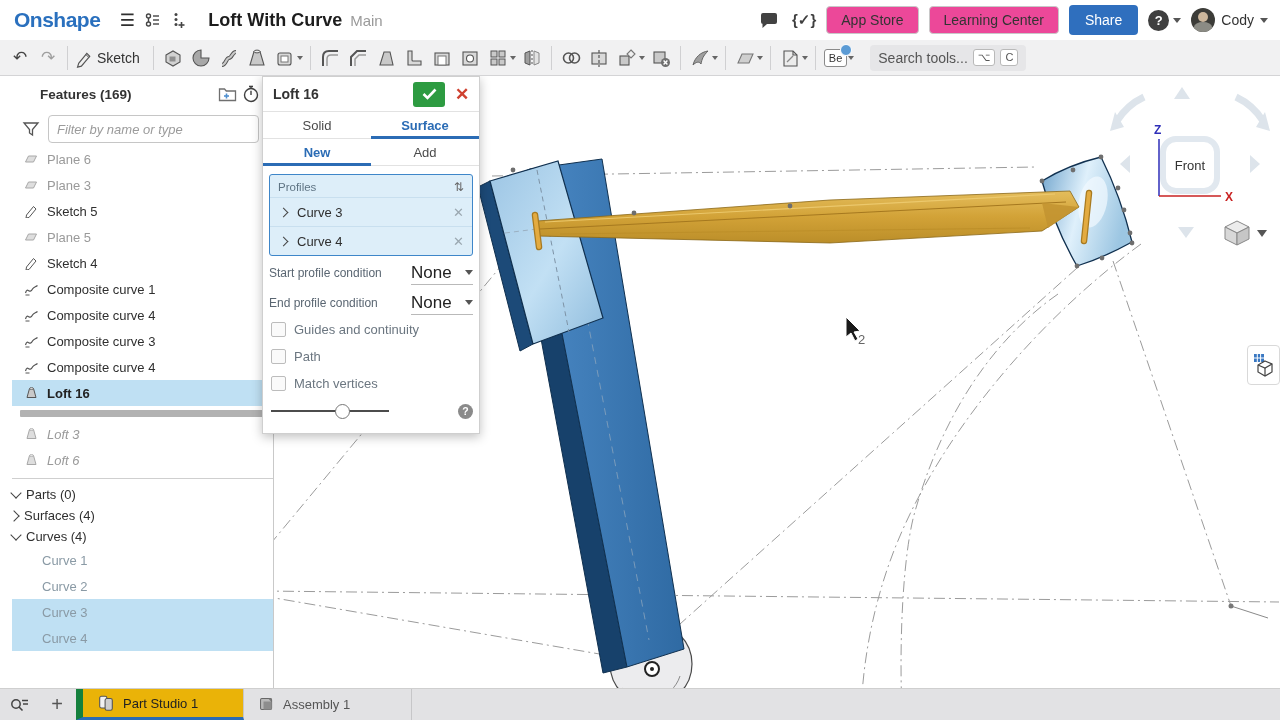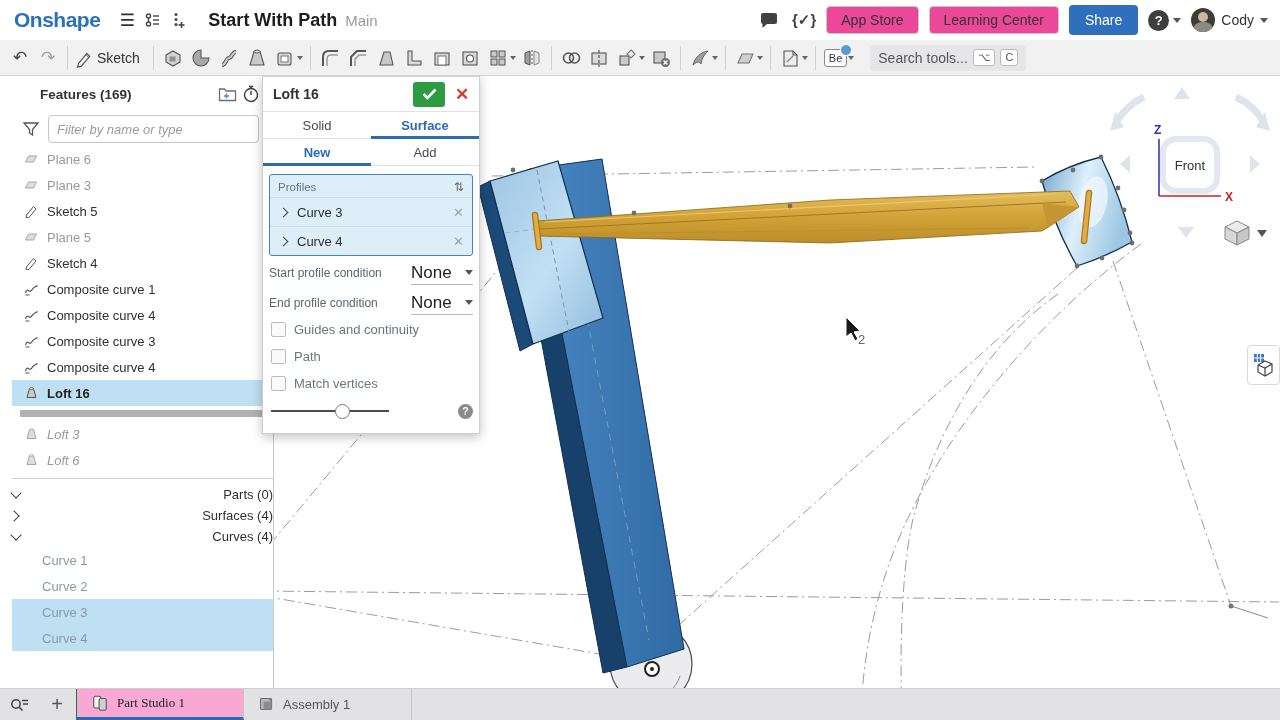--- a/index.html
+++ b/index.html
@@ -54,21 +54,21 @@
   .feat-row{display:flex;align-items:center;height:26px;padding-left:12px;gap:8px;cursor:pointer;}
   .feat-row .feat-label{font-size:13px;color:#2f2f2f;}
   .feat-row.muted .feat-label{color:#9a9a9a;}
   .feat-row.selected{background:#bfe0f3;}
   .feat-row.selected .feat-label{font-weight:bold;color:#222;}
   .feat-row.future .feat-label{color:#9a9a9a;font-style:italic;}
   .rollback-wrap{height:15px;display:flex;align-items:center;padding:0 8px;cursor:row-resize;}
   .rollback-bar{height:7px;width:100%;background:#b2b2b2;border-radius:1px;}
   .fp-divider{height:11px;display:flex;align-items:center;}
   .fp-divider div{height:1px;width:100%;background:#cfcfcf;}
-  .sec-row{display:flex;align-items:center;height:21px;padding-left:0;gap:6px;cursor:pointer;justify-content:space-between;}
+  .sec-row{display:flex;align-items:center;height:21px;padding-left:0;gap:6px;cursor:pointer;}
   .sec-label{font-size:13px;color:#2f2f2f;}
   .chev-down{width:7px;height:7px;border-right:1.6px solid #444;border-bottom:1.6px solid #444;
              transform:rotate(45deg);margin-top:-3px;}
   .chev-right{width:7px;height:7px;border-right:1.6px solid #444;border-bottom:1.6px solid #444;
               transform:rotate(-45deg);margin-left:-2px;}
   .curve-row{display:flex;align-items:center;height:26px;padding-left:30px;cursor:pointer;}
   .curve-row .feat-label{color:#8a9aa5;}
   .curve-row.selected{background:#bfe0f3;}
   .fp-scrollthumb{position:absolute;right:3px;top:71px;width:7px;height:88px;background:#c6c6c6;border-radius:4px;cursor:pointer;}
   
@@ -113,21 +113,21 @@
   .flyout-btn{position:absolute;left:1247px;top:345px;width:33px;height:40px;background:#fff;
               border:1px solid #d9d9d9;border-radius:4px;z-index:20;display:flex;align-items:center;
               justify-content:center;cursor:pointer;padding:0;}
   
   .tabbar{position:absolute;left:0;top:688px;width:1280px;height:32px;background:#e2e2e4;
           border-top:1px solid #cfcfcf;display:flex;align-items:stretch;z-index:40;box-sizing:border-box;}
   .tabbar-ic{width:38px;display:flex;align-items:center;justify-content:center;cursor:pointer;}
   .plus-glyph{font-size:20px;color:#555;}
   .doc-tab{display:flex;align-items:center;gap:8px;padding:0 14px;min-width:168px;cursor:pointer;
            border-right:1px solid #c6c6c8;font-size:13px;color:#555;box-sizing:border-box;}
-  .doc-tab.active{background:#f9a8d4;border-left:1px solid #15803d;border-bottom:3px solid #2b6cb5;color:#222;font-family:Liberation Serif, serif;}
+  .doc-tab.active{background:#eab308;border-left:7px solid #15803d;border-bottom:3px solid #2b6cb5;color:#222;}
 </style>
 </head>
 <body>
 
 <div class="screen">
 
   <svg class="vp-svg" width="1280" height="720" viewBox="0 0 1280 720">
     <defs>
       <linearGradient id="beamGrad" x1="0" y1="0" x2="1" y2="0">
         <stop offset="0" stop-color="#4a88c4"></stop>
@@ -275,21 +275,21 @@
     </span>
     <span class="tb-ic">
       <svg width="18" height="18" viewBox="0 0 18 18">
           <circle cx="6" cy="3.5" r="1.5" fill="#444"></circle>
           <circle cx="6" cy="8.5" r="1.5" fill="#444"></circle>
           <circle cx="6" cy="13.5" r="1.5" fill="#444"></circle>
           <line x1="11.5" y1="11" x2="11.5" y2="17" stroke="#444" stroke-width="1.6"></line>
           <line x1="8.5" y1="14" x2="14.5" y2="14" stroke="#444" stroke-width="1.6"></line>
         </svg>
     </span>
-    <span class="doc-title">Start With Path</span>
+    <span class="doc-title">Loft With Curve</span>
     <span class="doc-ws">Main</span>
     <div class="topbar-right">
       <span class="tb-ic">
         <svg width="20" height="20" viewBox="0 0 20 20">
             <path d="M4 3 h12 a2 2 0 0 1 2 2 v7 a2 2 0 0 1 -2 2 h-8 l-4.5 4 v-4 H4 a2 2 0 0 1 -2 -2 V5 a2 2 0 0 1 2 -2 Z" fill="#424242"></path>
           </svg>
       </span>
       <span class="feedback-glyph">{✓}</span>
       <button class="btn-outline">App Store</button>
       <button class="btn-outline">Learning Center</button>

